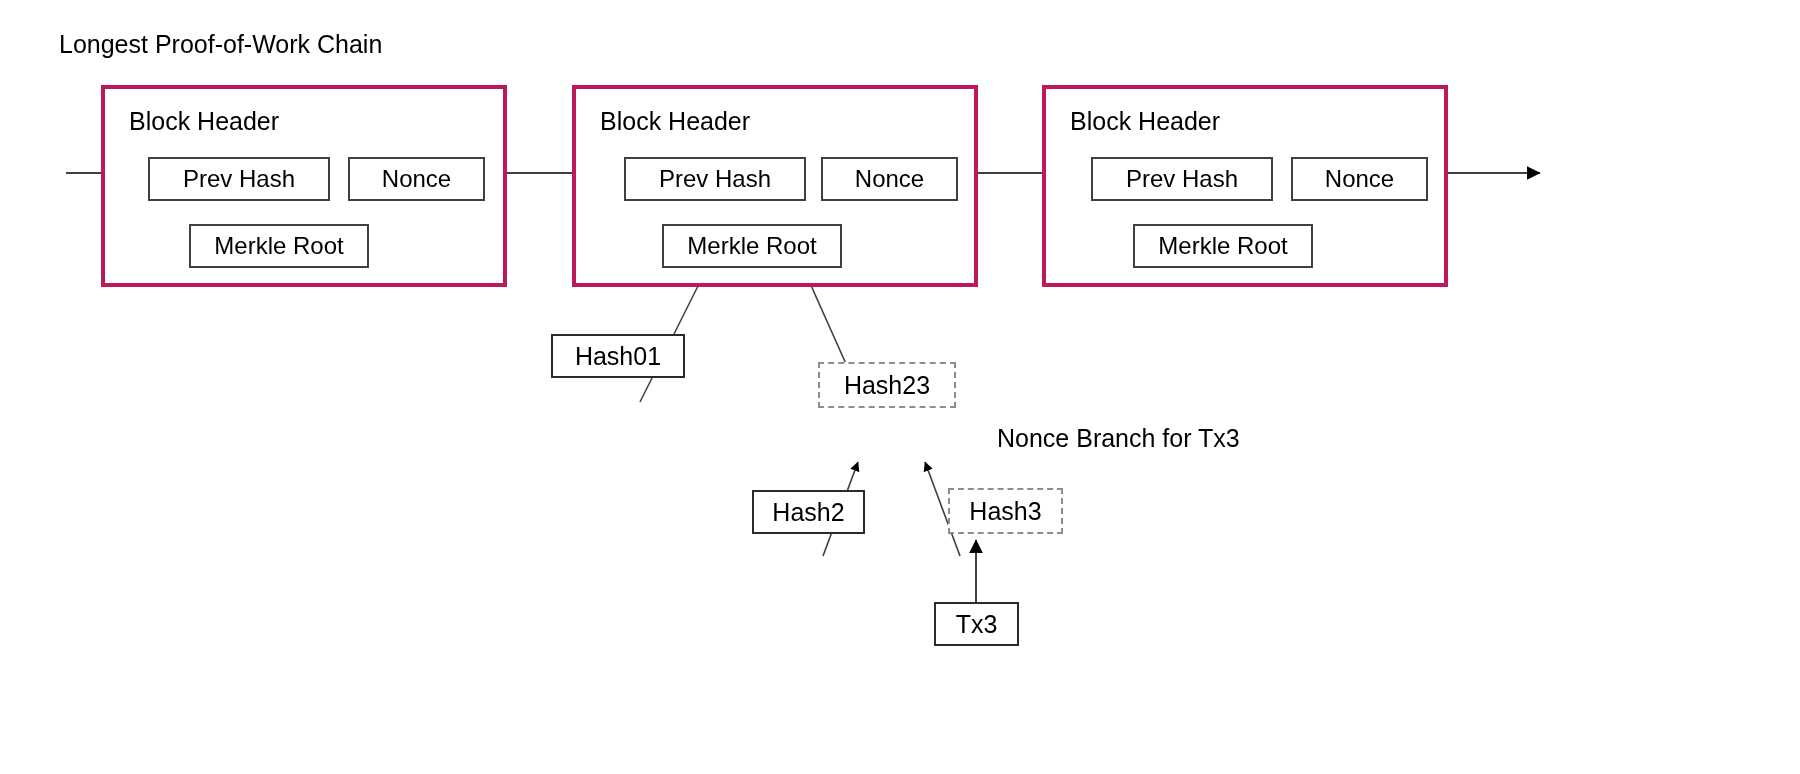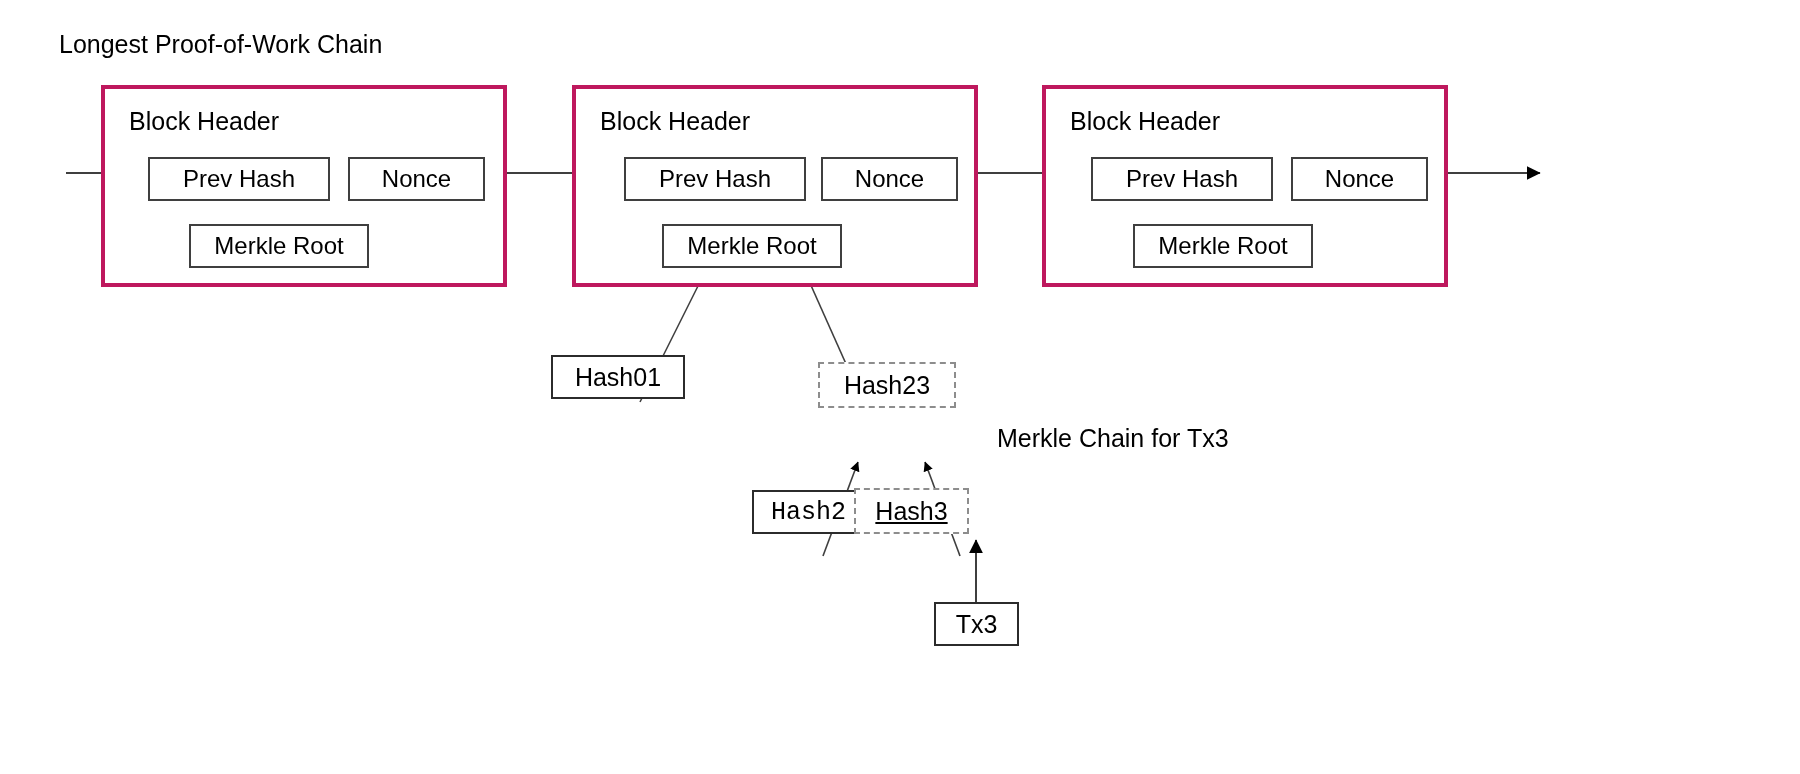--- a/index.html
+++ b/index.html
@@ -153,25 +153,25 @@
     <div class="field" style="left:86px; top:135px; width:180px; height:44px;">Merkle Root</div>
   </div>
 
   <div class="block" style="left:1042px; top:85px; width:406px; height:202px;">
     <div class="block-title">Block Header</div>
     <div class="field" style="left:45px; top:68px; width:182px; height:44px;">Prev Hash</div>
     <div class="field" style="left:245px; top:68px; width:137px; height:44px;">Nonce</div>
     <div class="field" style="left:87px; top:135px; width:180px; height:44px;">Merkle Root</div>
   </div>
 
-  <div class="node solid" style="left:551px; top:355px; width:134px; height:44px;">Hash01</div>
+  <div class="node solid" style="left:551px; top:334px; width:134px; height:44px;">Hash01</div>
 
   <div class="node dashed" style="left:818px; top:362px; width:138px; height:46px;">Hash23</div>
 
-  <div class="node solid" style="left:752px; top:490px; width:113px; height:44px;font-family:Liberation Mono, monospace;">Hash2</div>
+  <div class="node solid" style="left:752px; top:490px; width:113px; height:44px;">Hash2</div>
 
-  <div class="node dashed" style="left:854px; top:488px; width:115px; height:46px;text-decoration:underline;">Hash3</div>
+  <div class="node dashed" style="left:948px; top:488px; width:115px; height:46px;">Hash3</div>
 
   <div class="node solid" style="left:934px; top:602px; width:85px; height:44px;">Tx3</div>
 
-  <div class="annot" style="left:997px; top:426px;">Merkle Chain for Tx3</div>
+  <div class="annot" style="left:997px; top:426px;">Nonce Branch for Tx3</div>
 
 </div>
 
 </body></html>

